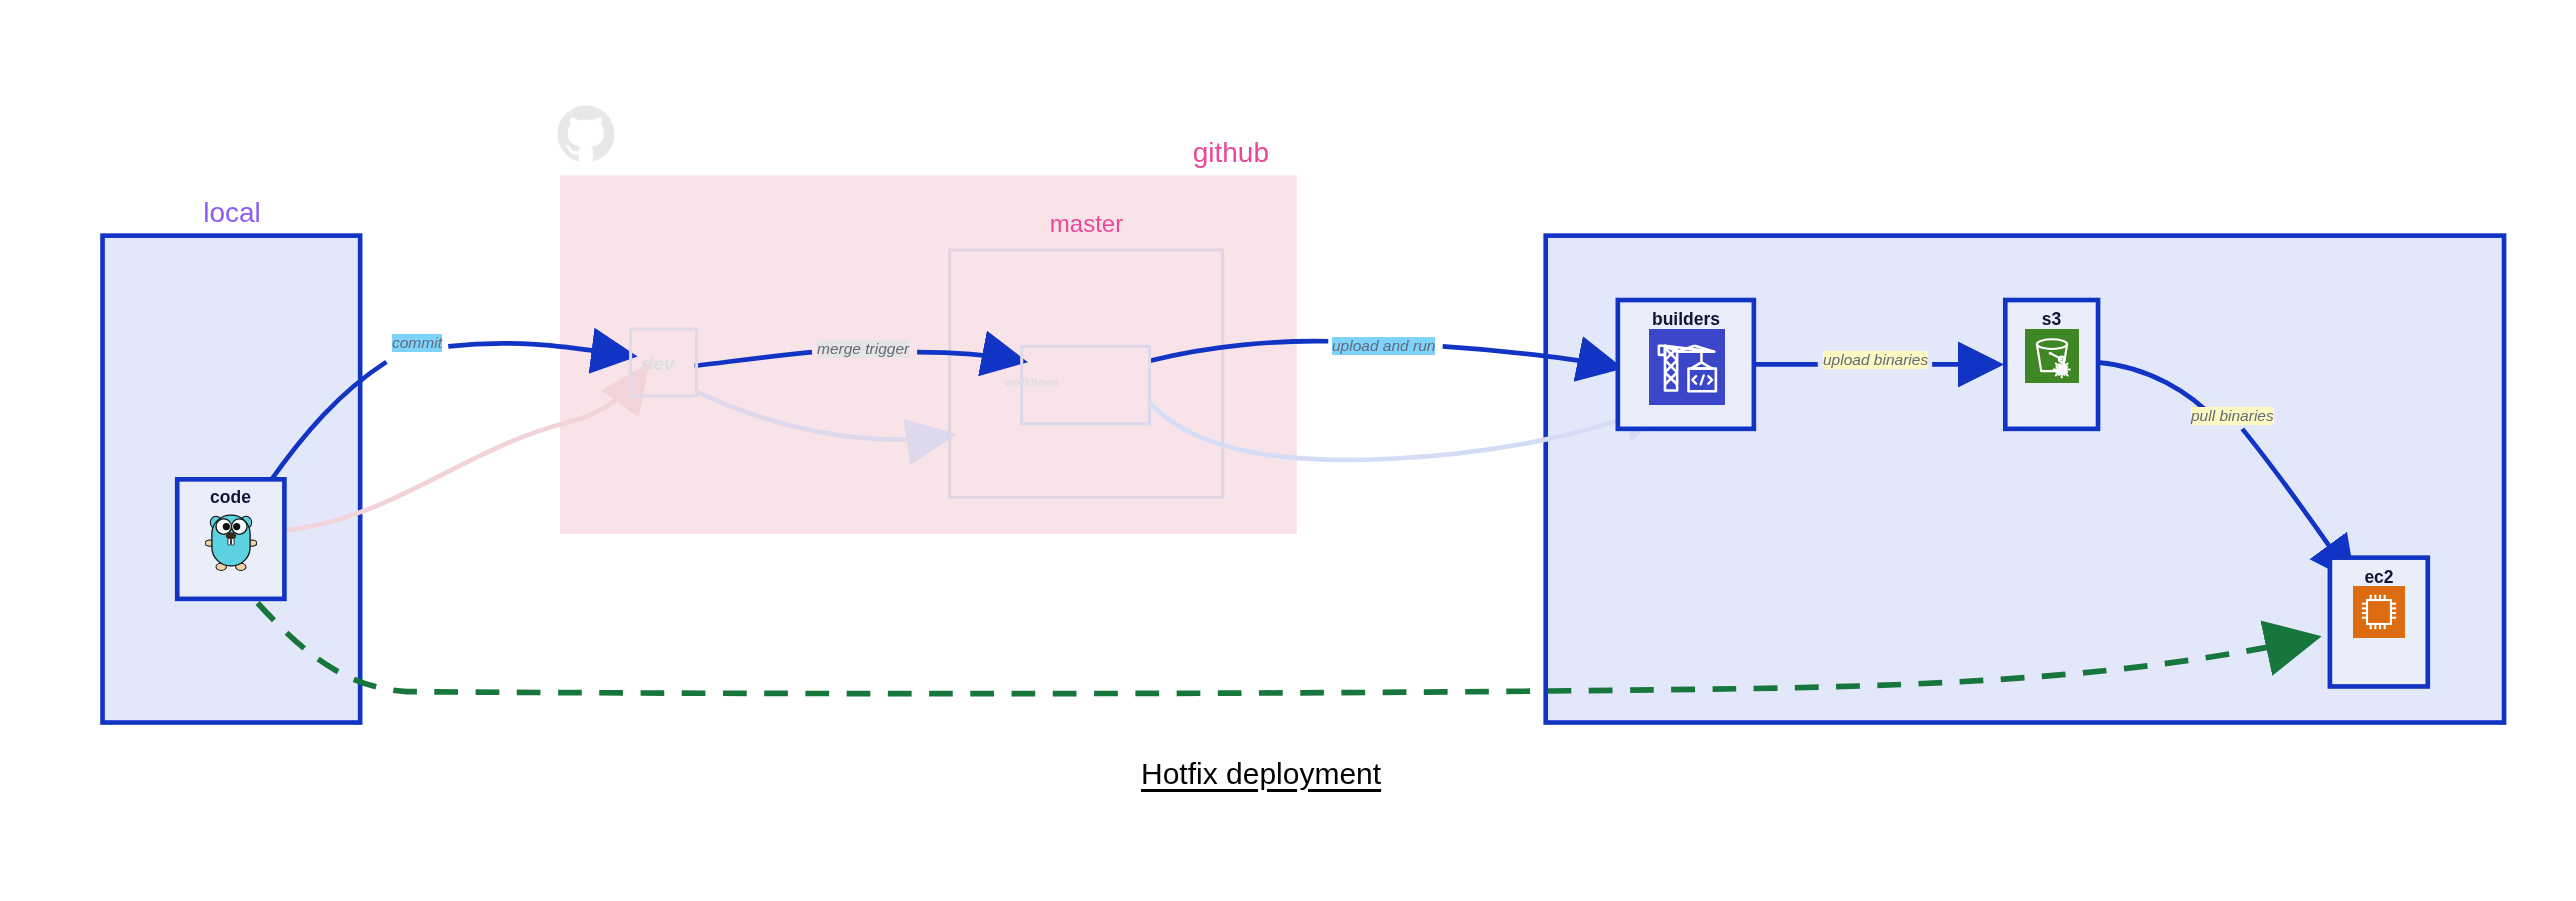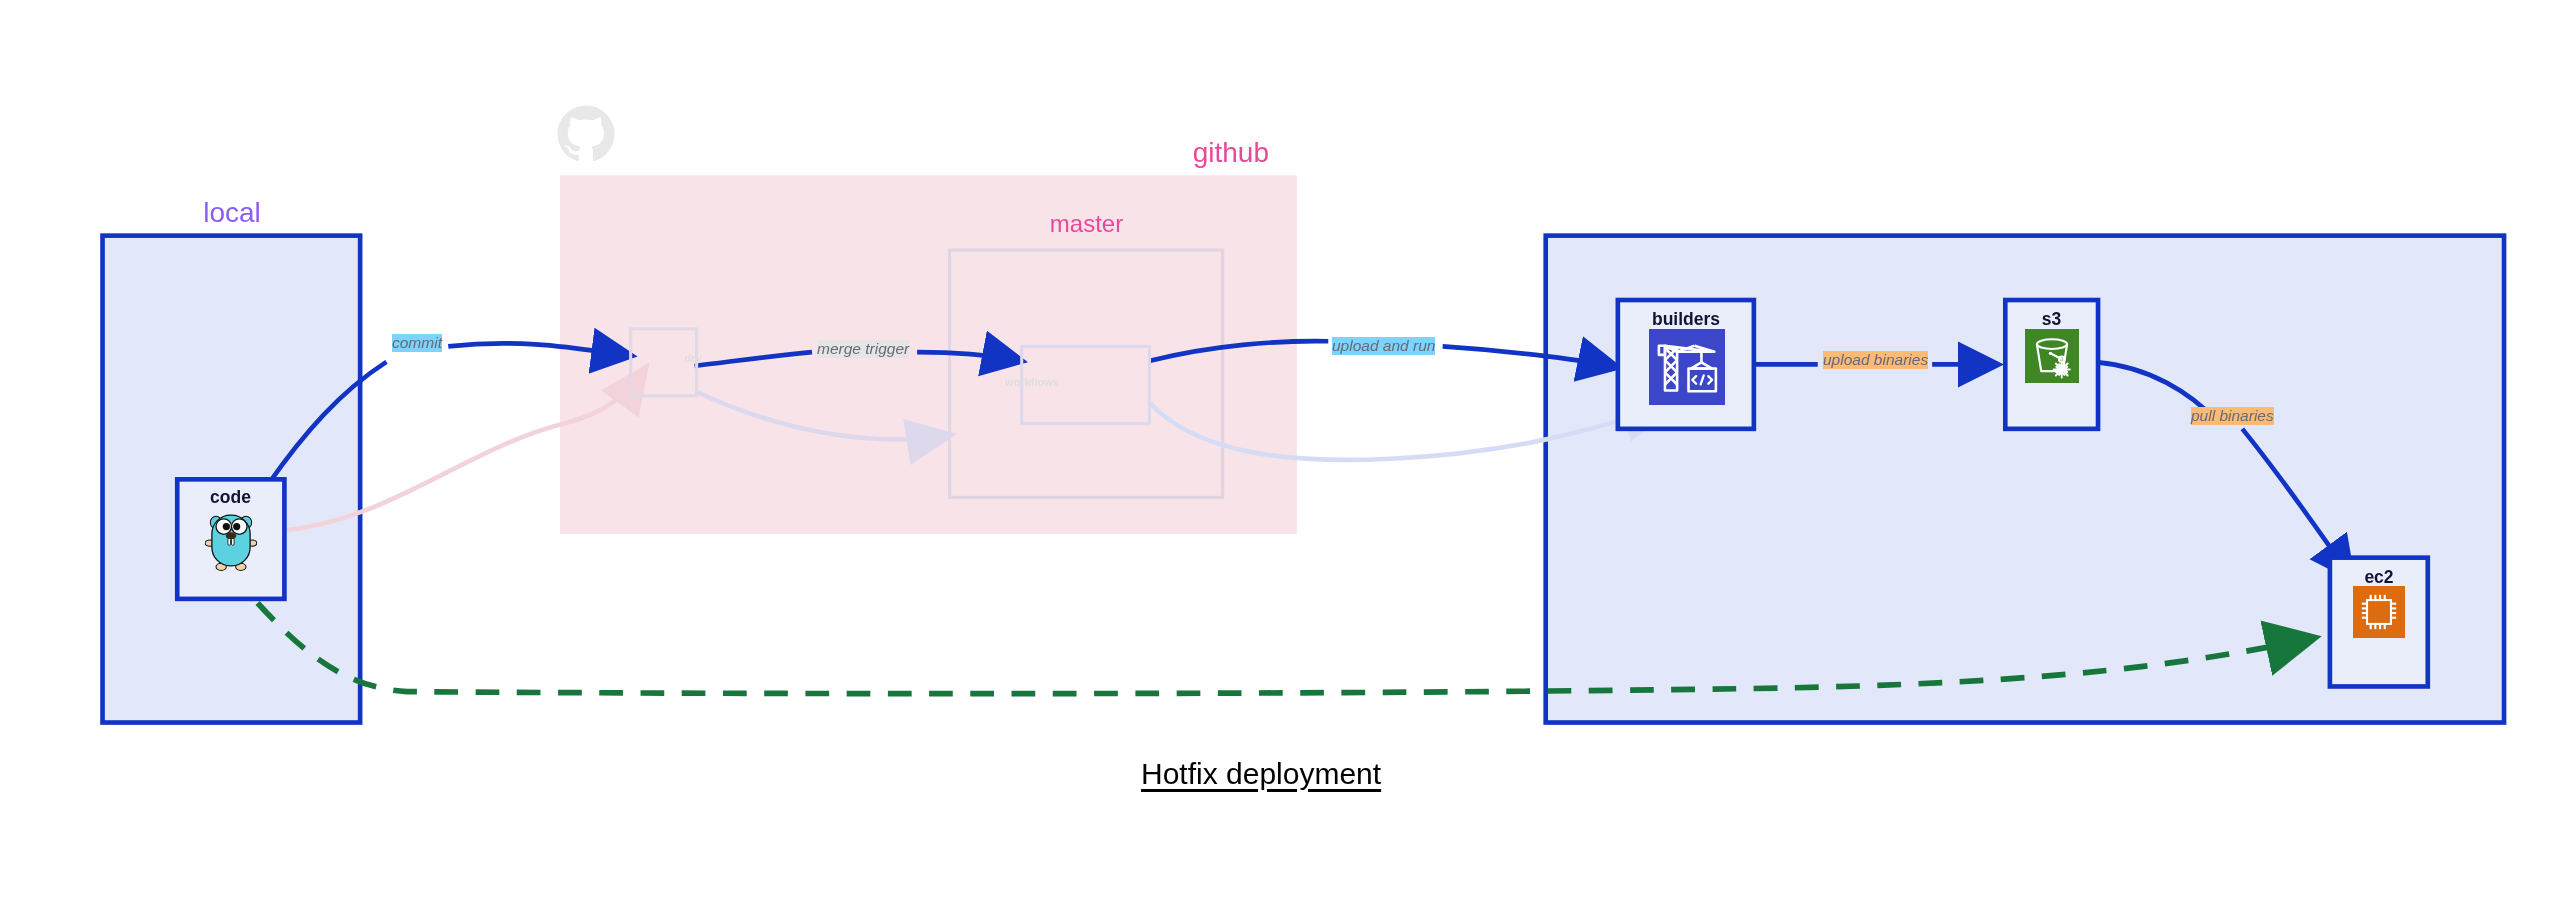--- a/index.html
+++ b/index.html
@@ -45,21 +45,21 @@
   .edge-label {
     position: absolute;
     font-size: 15.5px;
     font-style: italic;
     color: #666a76;
     white-space: nowrap;
     background: #7dd3fc;
     font-family: "Liberation Sans", sans-serif;
   }
   .edge-label.on-pink { background: #e5e5e5; }
-  .edge-label.on-blue { background: #fdba74; }
+  .edge-label.on-blue { background: #fef9c3; }
   .diagram-title {
     position: absolute;
     font-size: 30px;
     color: #000000;
     text-decoration: underline;
     text-underline-offset: 5.2px;
     white-space: nowrap;
     font-family: "Liberation Sans", sans-serif;
   }
   .icon-box { position: absolute; }
@@ -266,21 +266,21 @@
 
   <div class="grp-title" style="left:103px; top:197px; width:258px;">local</div>
 
   <div class="grp-title faded" style="left:1104px; top:137px; width:165px; text-align:right;">github</div>
 
   <div class="grp-title faded" style="left:950px; top:210px; width:273px; font-size:24px;">master</div>
 
 
   <div class="node-label" style="left:177px; top:487px; width:107px;">code</div>
 
-  <div class="node-label faded" style="left:660px; top:353px; width:66px; font-size:10px;font-style:italic;">dev</div>
+  <div class="node-label faded" style="left:625px; top:353px; width:66px; font-size:19px;font-style:italic;">dev</div>
 
   <div class="node-label faded" style="left:968px; top:376px; width:128px; font-size:11px;">workflows</div>
 
   <div class="node-label" style="left:1618px; top:309px; width:136px;">builders</div>
 
   <div class="node-label" style="left:2005px; top:309px; width:93px;">s3</div>
 
   <div class="node-label" style="left:2330px; top:567px; width:98px;">ec2</div>
 
   <div class="edge-label" style="left:392px; top:334px;">commit</div>

